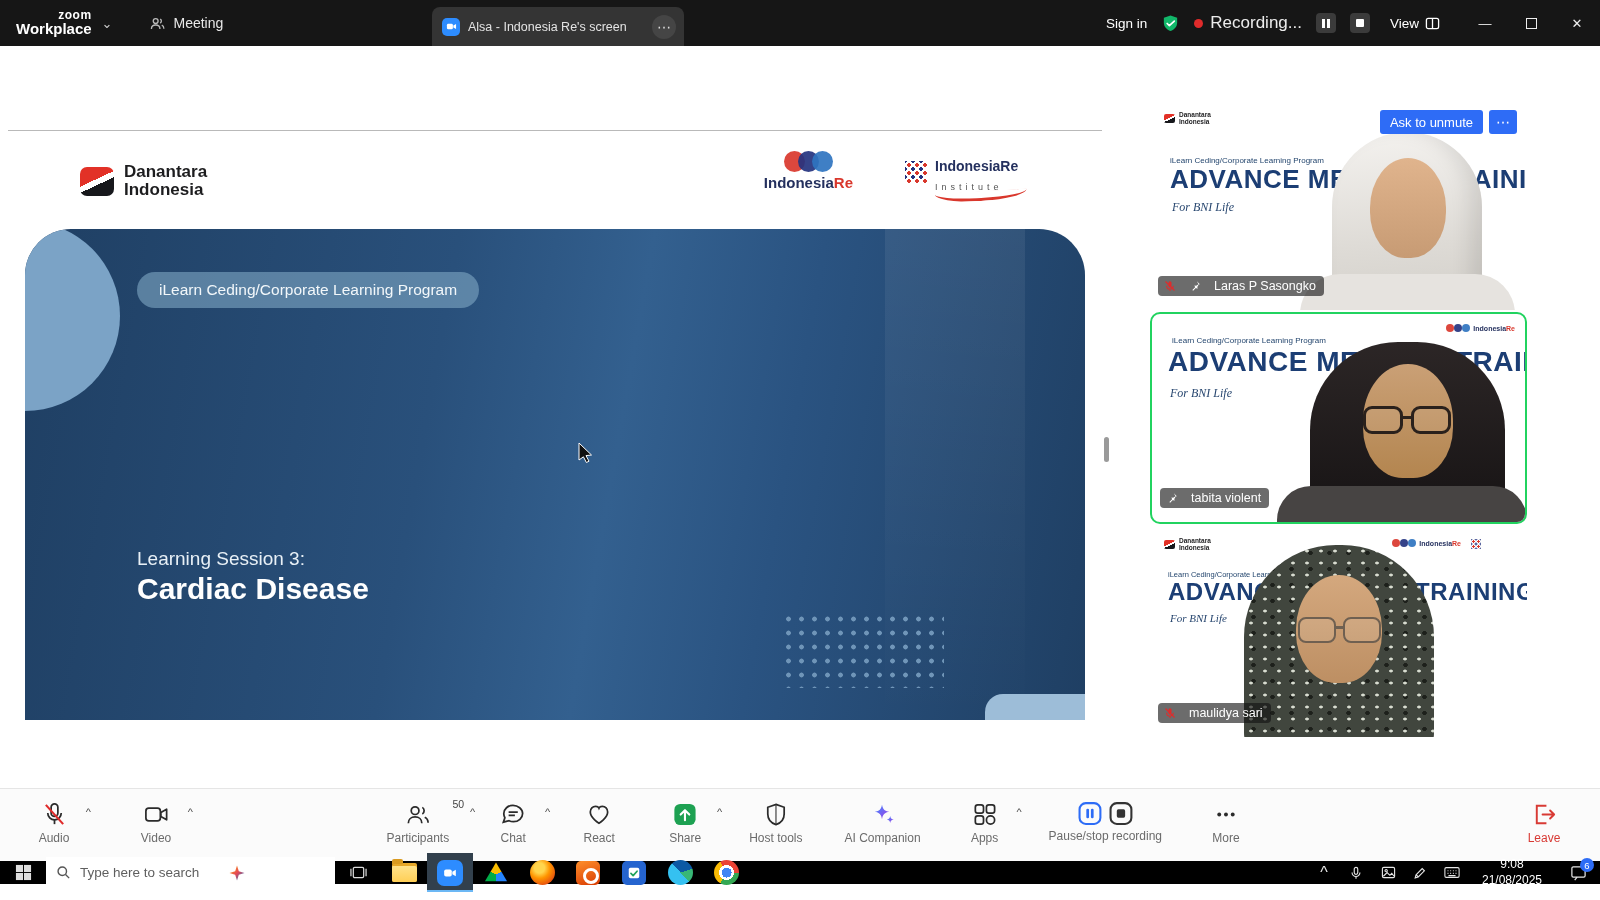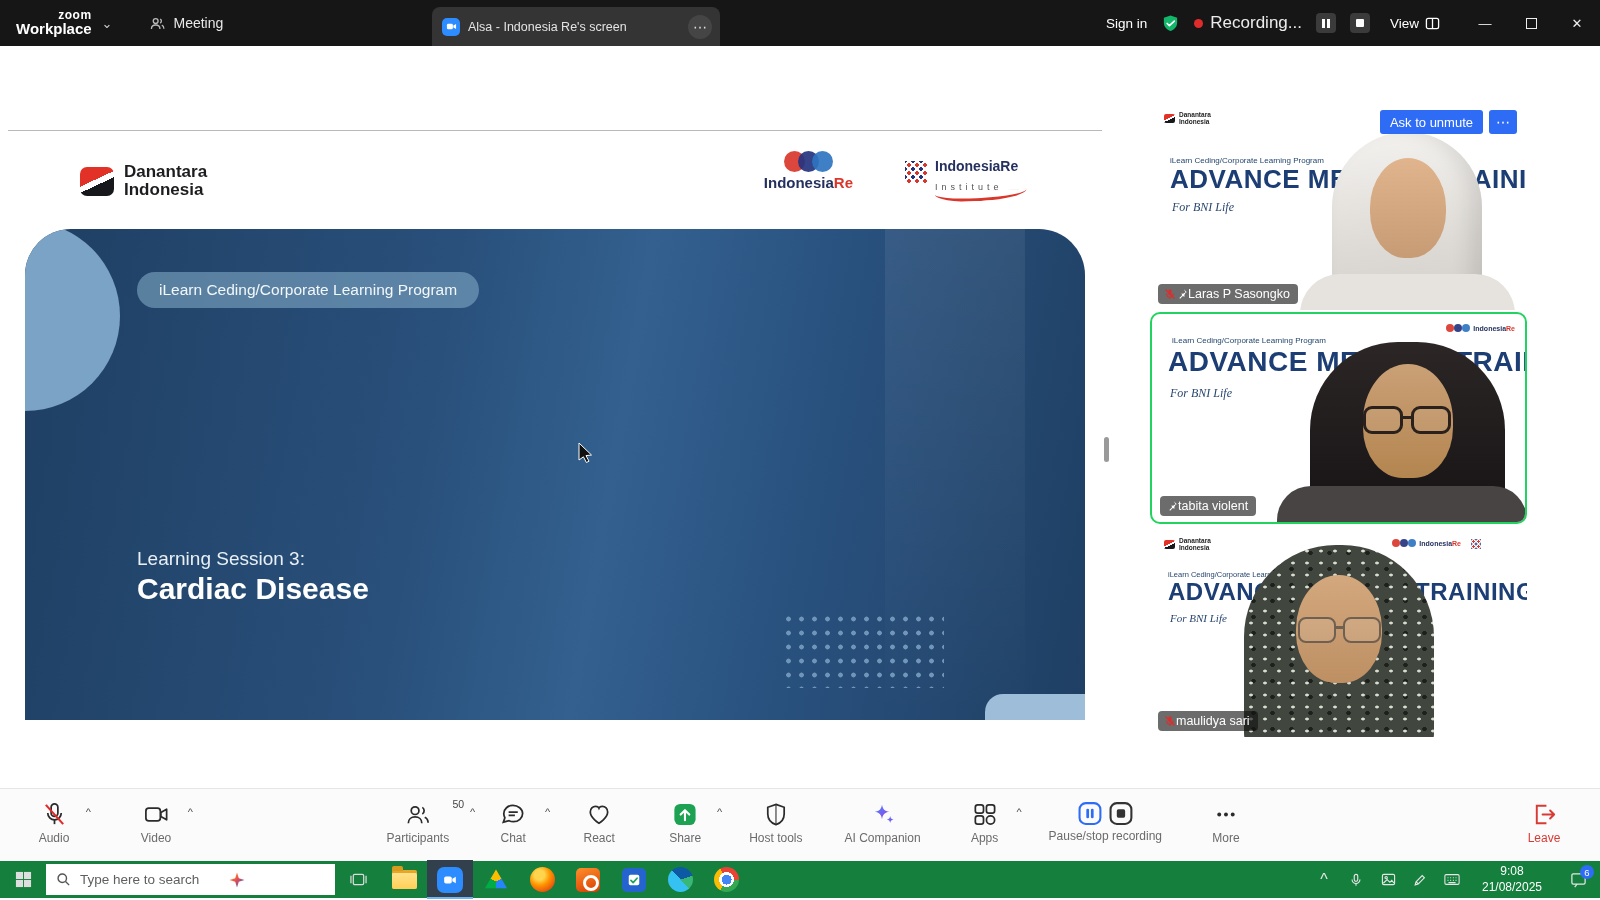--- a/index.html
+++ b/index.html
@@ -7,21 +7,21 @@
   .screen { position:relative; width:1600px; height:900px; overflow:hidden; background:#fff; }
 
   
   .titlebar { position:absolute; top:0; left:0; width:1600px; height:46px; background:#161616; color:#fff; }
   .tb-left { position:absolute; left:0; top:0; height:46px; display:flex; align-items:center;text-align:right; }
   .zoom-brand { margin-left:16px; line-height:1.05; cursor:default; }
   .brand-zoom { font-size:12px; font-weight:bold; letter-spacing:.5px; }
   .brand-wp { font-size:15px; font-weight:bold; }
   .chev { color:#cfcfcf; font-size:13px; margin-left:10px; }
   .meeting-tab { display:flex; align-items:center; gap:8px; margin-left:36px; font-size:14px; color:#e8e8e8; }
-  .active-tab { position:absolute; left:432px; top:7px; height:39px; width:288px; background:#343434; border-radius:8px 8px 0 0; display:flex; align-items:center; gap:8px; padding:0 8px 0 10px; }
+  .active-tab { position:absolute; left:432px; top:7px; height:39px; width:252px; background:#343434; border-radius:8px 8px 0 0; display:flex; align-items:center; gap:8px; padding:0 8px 0 10px; }
   .tab-appicon { width:18px; height:18px; border-radius:5px; background:#2d8cff; display:flex; align-items:center; justify-content:center; flex:0 0 18px; }
   .tab-title { font-size:12.5px; color:#e3e3e3; white-space:nowrap; overflow:hidden; flex:1; }
   .tab-more { width:24px; height:24px; border-radius:50%; background:#454545; color:#ddd; display:flex; align-items:center; justify-content:center; font-size:14px; flex:0 0 24px; }
   .tb-right { position:absolute; right:0; top:0; height:46px; display:flex; align-items:center; gap:14px; }
   .signin { font-size:13.5px; }
   .rec-wrap { display:flex; align-items:center; gap:7px; }
   .rec-dot { width:9px; height:9px; border-radius:50%; background:#e02b2b; }
   .rec-text { font-size:17px; color:#ececec; }
   .rec-btn { width:20px; height:20px; border-radius:4px; background:#3b3b3b; display:flex; align-items:center; justify-content:center; }
   .rec-pause i, .rec-pause b { display:inline-block; width:2.5px; height:9px; background:#fff; margin:0 1.2px; }
@@ -80,21 +80,21 @@
   .mini-program { position:absolute; left:20px; color:#24466e; font-size:8px; }
   .mini-title { position:absolute; left:20px; color:#1c3e74; font-weight:bold; white-space:nowrap; letter-spacing:.5px; }
   .mini-bni { position:absolute; left:22px; font-family:"Liberation Serif", serif; font-style:italic; color:#27466f; }
   .mini-ir { position:absolute; display:flex; align-items:center; gap:3px; }
   .mini-ir .ir-c { width:8px; height:8px; }
   .mini-ir .ir-c + .ir-c { margin-left:-3px; }
   .mini-ir-text { font-size:7px; font-weight:bold; color:#24305e; }
   .mini-ir-text em { font-style:normal; color:#d9372c; }
   .mini-instdots { width:10px; height:10px; background-image:radial-gradient(#d9372c 1px, transparent 1.4px), radial-gradient(#24337f 1px, transparent 1.4px); background-size:5px 5px,5px 5px; background-position:0 0,2.5px 2.5px; }
 
-  .name-tag { position:absolute; left:8px; bottom:6px; display:flex; align-items:center; gap:0; background:rgba(18,18,18,.62); border-radius:4px; padding:3px 8px 3px 6px; color:#fff; font-size:12.5px; z-index:6; }
+  .name-tag { position:absolute; left:8px; bottom:14px; display:flex; align-items:center; gap:13px; background:rgba(18,18,18,.62); border-radius:4px; padding:3px 8px 3px 6px; color:#fff; font-size:12.5px; z-index:6; }
   .ask-btn { position:absolute; right:44px; top:10px; height:24px; display:inline-flex; align-items:center; padding:0 10px; background:#2e6cf6; color:#fff; font-size:13px; border-radius:3px; z-index:6; }
   .tile-more { position:absolute; right:10px; top:10px; width:28px; height:24px; background:#2e6cf6; color:#fff; border-radius:3px; display:flex; align-items:center; justify-content:center; font-size:14px; z-index:6; }
 
   
   .p1 { position:absolute; right:18px; bottom:0; width:205px; height:178px; z-index:3; }
   .p1 .hijab { position:absolute; left:28px; top:0; width:150px; height:200px; border-radius:75px 75px 30px 30px; background:linear-gradient(175deg,#f4f2ef 0%,#dedbd6 55%,#cfccc6 100%); box-shadow:inset -12px -6px 20px rgba(0,0,0,.10); }
   .p1 .face { position:absolute; left:66px; top:26px; width:76px; height:100px; border-radius:50% 50% 46% 46%; background:linear-gradient(180deg,#e0b48d,#c79b74); }
   .p1 .shoulder { position:absolute; left:-4px; bottom:-26px; width:215px; height:62px; border-radius:40px 40px 0 0; background:#e6e3df; }
 
   .p2 { position:absolute; right:4px; bottom:0; width:245px; height:180px; z-index:3; }
@@ -121,21 +121,21 @@
   .tb-btn .lbl { font-size:12px; color:#6b6b6b; white-space:nowrap; }
   .tb-btn .chev2 { position:absolute; right:-15px; top:5px; font-size:11px; color:#4a4a4a; transform:scaleY(.85); }
   .pcount { position:absolute; top:-3px; right:-15px; font-size:10.5px; color:#444; }
   .tb-group-left { position:absolute; left:32px; top:12px; display:flex; gap:58px; }
   .tb-group-center { position:absolute; left:50%; transform:translateX(-48%); top:12px; display:flex; gap:42px; align-items:flex-start; }
   .leave-btn { position:absolute; right:34px; top:12px; }
   .leave-btn .lbl { color:#d83a34; }
   .recpair { display:flex; gap:6px; }
 
   
-  .taskbar { position:absolute; top:861px; left:0; width:1600px; height:37px; background:#15803d; display:flex; align-items:center; }
+  .taskbar { position:absolute; top:861px; left:0; width:1600px; height:23px; background:#000000; display:flex; align-items:center; }
   .tk-slot { width:46px; height:39px; display:flex; align-items:center; justify-content:center; }
   .tk-search { width:289px; height:31px; background:#fff; display:flex; align-items:center; gap:9px; padding:0 10px; }
   .tk-search input { border:none; outline:none; font-size:13.5px; color:#444; width:140px; background:transparent; font-family:"Liberation Sans", sans-serif; }
   .tk-search input::placeholder { color:#5f5f5f; }
   .tk-app { width:46px; height:39px; display:flex; align-items:center; justify-content:center; position:relative; }
   .tk-app.active { background:#32404d; box-shadow:inset 0 -2px 0 #6cb8f5; }
   .ic-folder { width:25px; height:19px; position:relative; background:linear-gradient(180deg,#e8a92a,#d99a20); border-radius:2px; }
   .ic-folder:before { content:""; position:absolute; top:-4px; left:0; width:11px; height:5px; background:#d99a20; border-radius:2px 2px 0 0; }
   .ic-folder:after { content:""; position:absolute; left:0; right:0; top:3px; bottom:0; background:linear-gradient(180deg,#ffe28a,#ffcf56); border-radius:1px 2px 2px 2px; }
   .ic-zoom { width:26px; height:26px; border-radius:7px; background:#2d8cff; display:flex; align-items:center; justify-content:center; }

